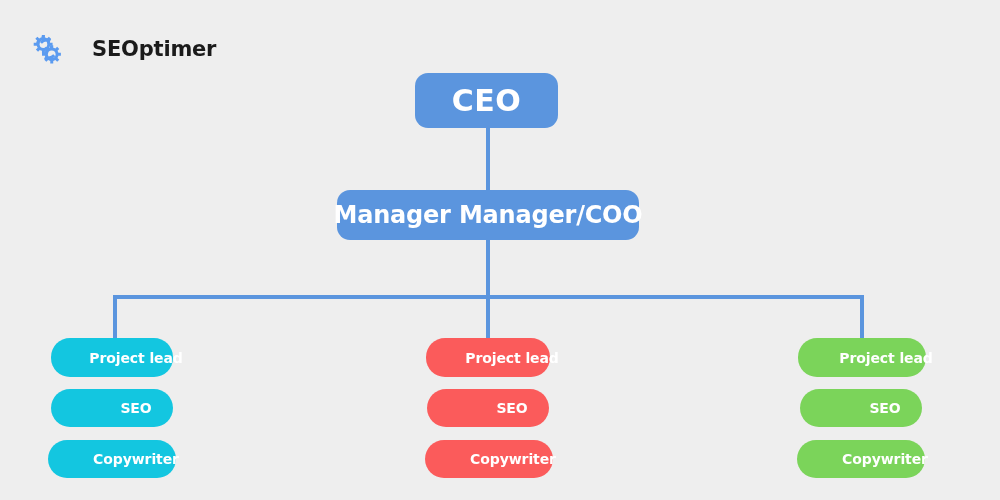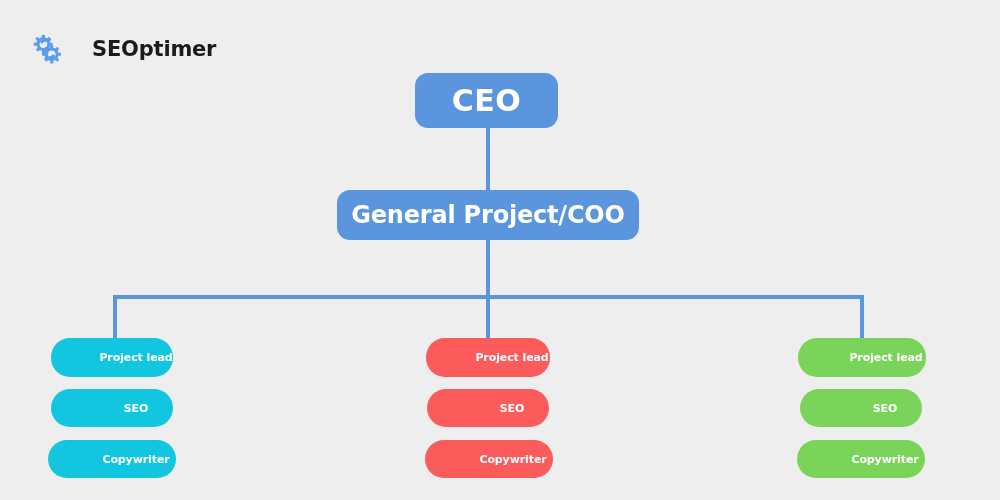--- a/index.html
+++ b/index.html
@@ -71,21 +71,21 @@
     font-size: 30px;
     letter-spacing: 0.5px;
   }
   .node-coo {
     border-radius: 13px;
     font-size: 24px;
     letter-spacing: -0.2px;
   }
   .node-leaf {
     border-radius: 19px;
-    font-size: 11px;
+    font-size: 14px;
     letter-spacing: -0.1px;
     padding-left: 48px;
   }
 </style>
 </head>
 <body>
 
 <div id="canvas" style="background: rgb(238, 238, 238);">
 
   <div class="logo">
@@ -101,21 +101,21 @@
         </g>
       </svg>
     </span>
     <span class="logo-text">SEOptimer</span>
   </div>
 
   <div class="node node-ceo" id="node-ceo" style="left: 415px; top: 73px; width: 143px; height: 55px; background: rgb(91, 149, 222);">CEO</div>
 
   <div class="conn conn-v" style="left: 486px; top: 128px; width: 4px; height: 62px; background: rgb(91, 149, 222);"></div>
 
-  <div class="node node-coo" id="node-coo" style="left: 337px; top: 190px; width: 302px; height: 50px; background: rgb(91, 149, 222);">General Project/COO</div>
+  <div class="node node-coo" id="node-coo" style="left: 337px; top: 190px; width: 302px; height: 50px; background: rgb(91, 149, 222);">Manager Manager/COO</div>
 
   <div class="conn conn-v" style="left: 486px; top: 240px; width: 4px; height: 98px; background: rgb(91, 149, 222);"></div>
 
   <div class="conn conn-h" style="left: 113px; top: 295px; width: 751px; height: 4px; background: rgb(91, 149, 222);"></div>
 
   <div class="conn conn-v" style="left: 113px; top: 295px; width: 4px; height: 43px; background: rgb(91, 149, 222);"></div>
 
   <div class="conn conn-v" style="left: 860px; top: 295px; width: 4px; height: 43px; background: rgb(91, 149, 222);"></div>
 
   <div class="node node-leaf" style="left: 51px; top: 338px; width: 122px; height: 39px; background: rgb(19, 198, 224);">Project lead</div>

